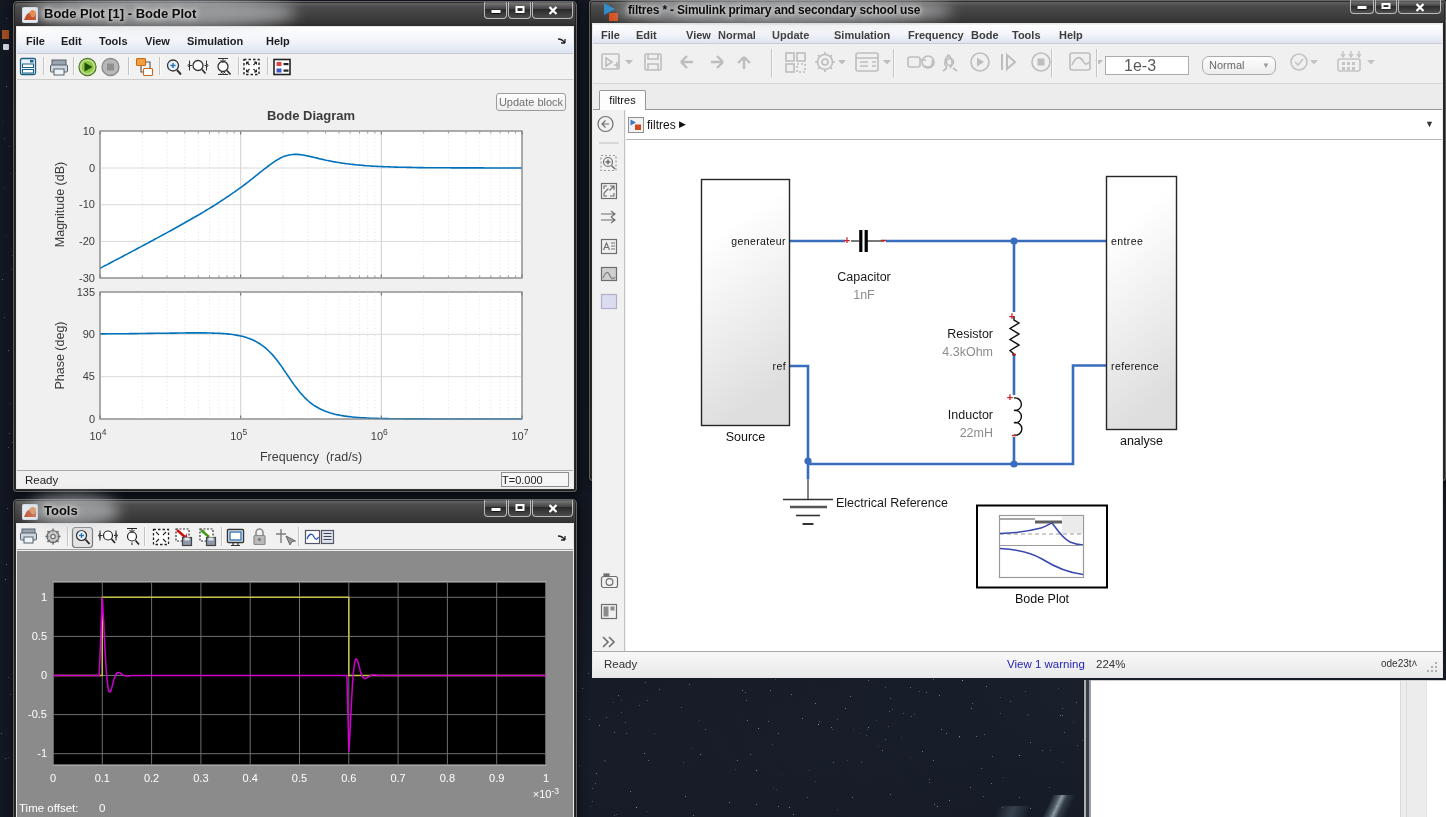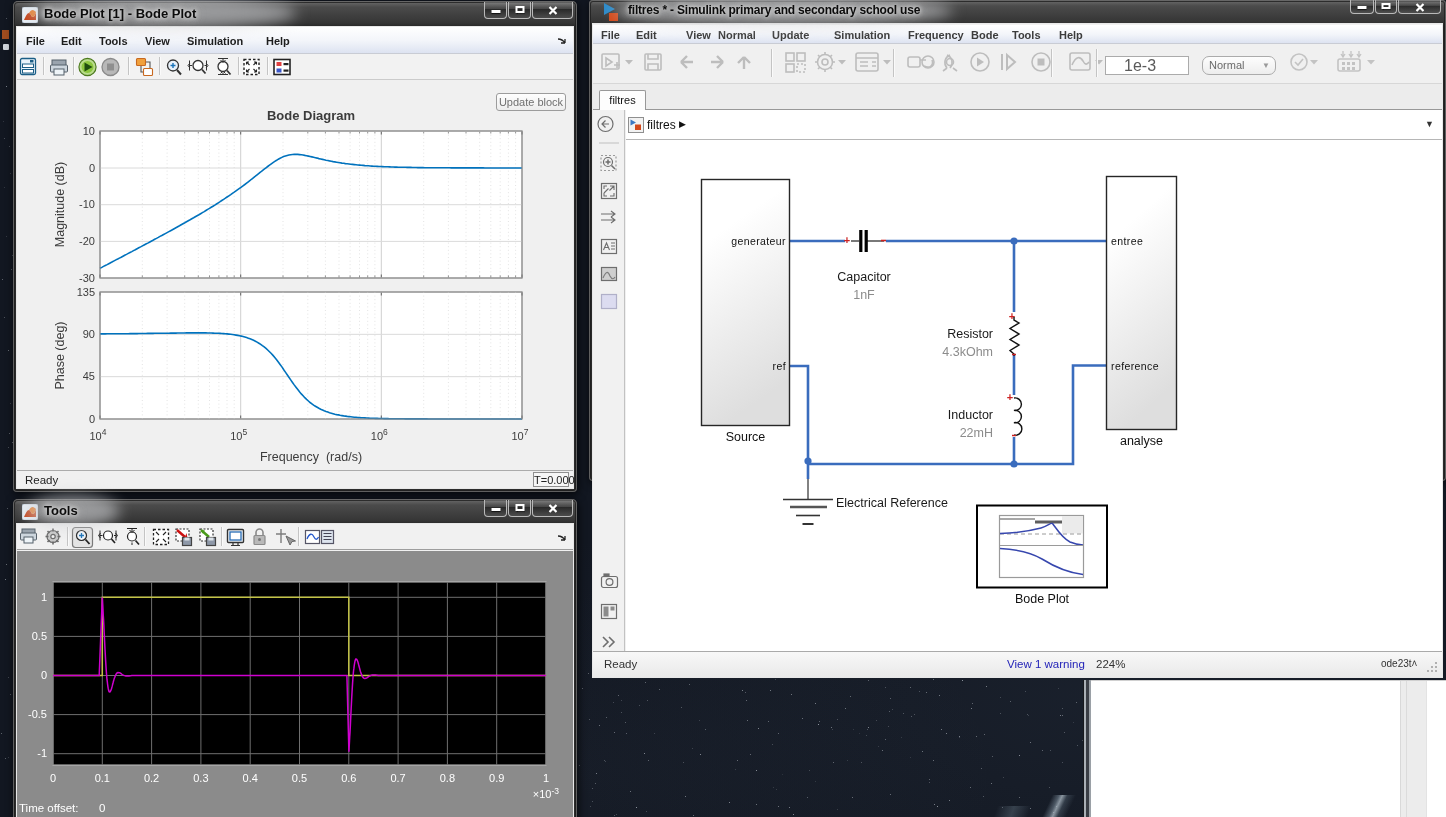--- a/index.html
+++ b/index.html
@@ -452,21 +452,21 @@
           <text x="503" y="360" text-anchor="middle" font-size="11" fill="#3c3c3c">10<tspan dy="-5" font-size="8.5">7</tspan></text>
   <text x="294" y="381" text-anchor="middle" font-size="12.5" fill="#3c3c3c">Frequency&nbsp;&nbsp;(rad/s)</text>
   <text x="47" y="124.5" transform="rotate(-90 47 124.5)" text-anchor="middle" font-size="12.5" fill="#3c3c3c">Magnitude (dB)</text>
   <text x="47" y="275.5" transform="rotate(-90 47 275.5)" text-anchor="middle" font-size="12.5" fill="#3c3c3c">Phase (deg)</text>
  </svg>
  <div class="abs" style="left:479px;top:13px;width:70px;height:18px;border:1px solid #9c9c9c;border-radius:3px;background:linear-gradient(#fefefe,#ededed);font-size:11px;color:#707070;text-align:center;line-height:16px;">Update block</div>
 </div>
 
     <div class="abs" style="left:0;top:443px;width:556px;height:18px;background:#f0f0f0;border-top:1px solid #ababab;">
       <span class="txt" style="left:8px;top:3px;font-size:11.5px;color:#222;">Ready</span>
-      <div class="abs" style="right:4px;top:1px;width:36px;height:15px;border:1px solid #8f8f8f;background:#f6f6f6;font-size:11px;color:#222;text-align:left;line-height:14px;">T=0.000</div>
+      <div class="abs" style="right:4px;top:1px;width:68px;height:15px;border:1px solid #8f8f8f;background:#f6f6f6;font-size:11px;color:#222;text-align:left;line-height:14px;">T=0.000</div>
     </div>
   </div>
 </div>
 
 <div class="win" style="left:13px;top:499px;width:564px;height:325px;border-radius:5px 5px 0 0;">
   <svg class="abs" style="left:9px;top:5px" width="16" height="16" viewBox="0 0 16 16">
     <rect width="16" height="16" rx="2" fill="#e8eef5" stroke="#9ab" stroke-width="0.5"></rect>
     <path d="M2 13 C4 9 5 6 7 6 C9 6 9 10 11 10 C12.2 10 13 8.5 14 5 L14 13 Z" fill="#c33d12"></path>
     <path d="M7 6 C8.2 4 9.5 3 10.5 3 C12 3 13 4 14 5 C13 8.5 12.2 10 11 10 C9 10 9 6 7 6Z" fill="#e87a26"></path>
   </svg>

